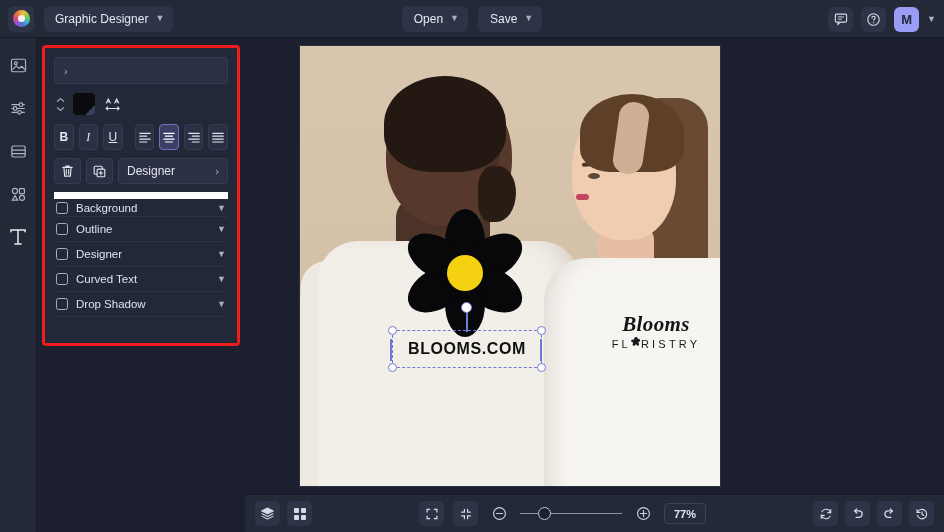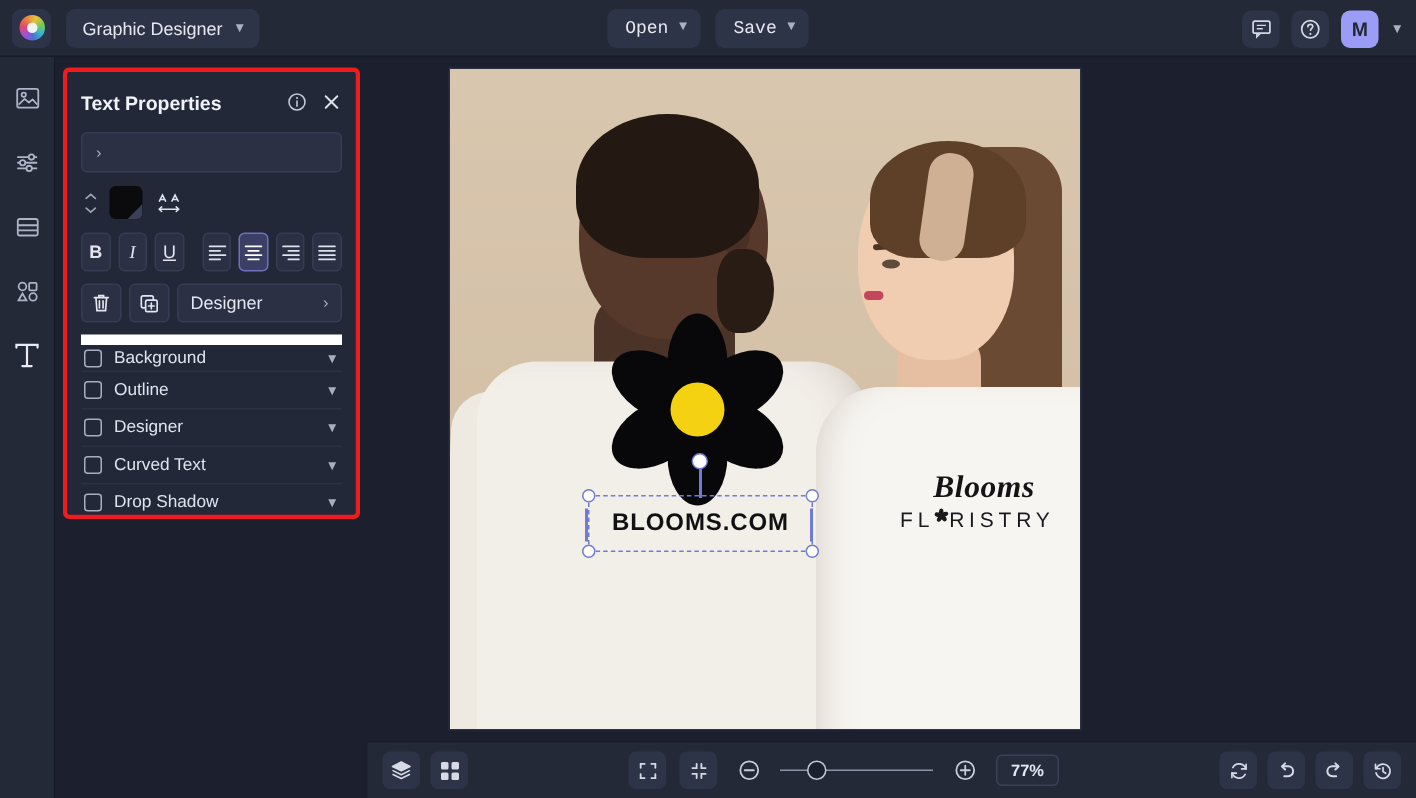--- a/index.html
+++ b/index.html
@@ -32,21 +32,21 @@
     content:""; position:absolute; left:5px; top:5px; width:7px; height:7px;
     border-radius:50%; background:#f2f2f2;
   }
   .proj-chip {
     margin-left: 10px; height: 26px; padding: 0 9px 0 11px; border-radius: 6px;
     background: #2e3447; display: flex; align-items: center; gap: 7px;
     font-size: 12px; color: #e6e8ef;
   }
   .topbar-center {
     position: absolute; left: 0; right: 0; margin: 0 auto;
-    display: flex; gap: 10px; justify-content: center; align-items: center; font-family: Liberation Mono, monospace;
+    display: flex; gap: 10px; justify-content: center; align-items: center;
   }
   .tb-btn {
     height: 26px; padding: 0 9px 0 12px; border-radius: 6px;
     background: #2e3447; display: flex; align-items: center; gap: 7px;
     font-size: 12px; color: #e6e8ef;
   }
   .topbar-right {
     position: absolute; right: 8px; top: 0; height: 38px;
     display: flex; align-items: center; gap: 8px;
   }
@@ -196,21 +196,21 @@
   }
   .handle { position: absolute; width: 9px; height: 9px; border-radius: 50%; background: #fff; border: 1.6px solid #6f7bd6; }
   .rot-stem { position:absolute; left: 166px; top: 262px; width: 1.6px; height: 24px; background: #6f7bd6; }
   .rot-knob { position:absolute; left: 161px; top: 256px; width: 11px; height: 11px; border-radius:50%; background:#fff; border:1.8px solid #6f7bd6; }
   .side-stemL { position:absolute; left:90px; top:293px; width:2px; height:22px; background:#6f7bd6; }
   .side-stemR { position:absolute; left:240px; top:293px; width:2px; height:22px; background:#6f7bd6; }
 
   
   .wm-logo { position: absolute; left: 300px; top: 268px; width: 112px; height: 54px; text-align: center; }
   .logo-script { font-family: "Liberation Serif", serif; font-style: italic; font-weight: bold; font-size: 21px; color: #141416; letter-spacing: .4px; line-height: 1; }
-  .logo-sub { font-size: 14px; letter-spacing: 3.2px; color: #1a1a1d; margin-top: 3px; display:flex; align-items:center; justify-content:flex-start; gap:1px; }
+  .logo-sub { font-size: 11px; letter-spacing: 3.2px; color: #1a1a1d; margin-top: 3px; display:flex; align-items:center; justify-content:center; gap:1px; }
   .logo-flowerglyph { display:inline-block; width:8px; height:8px; position:relative; }
   .logo-flowerglyph i { position:absolute; left:2.2px; top:-0.6px; width:3.4px; height:5.4px; background:#1a1a1d; border-radius:50%; transform-origin:50% 50%; }
 
   
   .bottombar {
     position: absolute; left: 245px; top: 494px; width: 699px; height: 38px;
     background: #242938; border-top: 1px solid #171b28;
     display: flex; align-items: center; padding: 0 10px;
   }
   .bb-left { display: flex; gap: 7px; }
@@ -311,35 +311,20 @@
     <div class="rail-item">
       <svg width="22" height="22" viewBox="0 0 20 20" fill="none" stroke="#e9ecf4" stroke-width="1.35">
         <path d="M3.6 5.2V3.6h12.8v1.6M10 3.8v12.4M7.2 16.4h5.6" stroke-linecap="round"></path>
       </svg>
     </div>
   </div>
 
   <div class="panel-wrap">
     <div class="panel">
 
-      <div class="panel-head">
-        <div class="panel-title">Text Properties</div>
-        <div class="head-icon">
-          <svg width="14" height="14" viewBox="0 0 16 16" fill="none" stroke="#c3c8d6" stroke-width="1.2">
-            <circle cx="8" cy="8" r="6.1"></circle>
-              <path d="M8 7.2v4" stroke-linecap="round"></path>
-            <circle cx="8" cy="4.9" r=".8" fill="#c3c8d6" stroke="none"></circle>
-          </svg>
-        </div>
-        <div class="head-icon">
-          <svg width="14" height="14" viewBox="0 0 16 16" stroke="#dde1ec" stroke-width="1.5" stroke-linecap="round">
-            <path d="M3.6 3.6l8.8 8.8M12.4 3.6l-8.8 8.8"></path>
-          </svg>
-        </div>
-      </div>
 
       <div class="field-row">
         <span style="color:#aab0c2;font-size:11px;">›</span>
       </div>
 
       <div class="size-row">
         <div class="stepper">
           <svg width="9" height="6" viewBox="0 0 10 6" stroke="#9aa1b5" fill="none" stroke-width="1.3" stroke-linecap="round">
               <path d="M1.6 4.4L5 1.4l3.4 3"></path>
             </svg>

